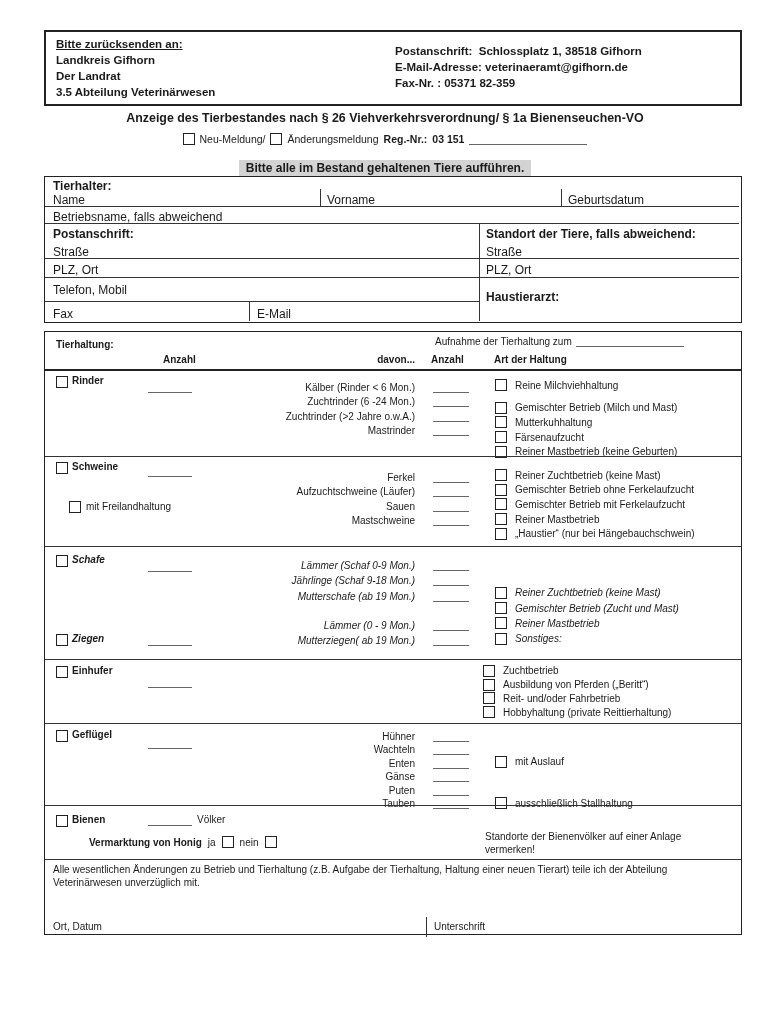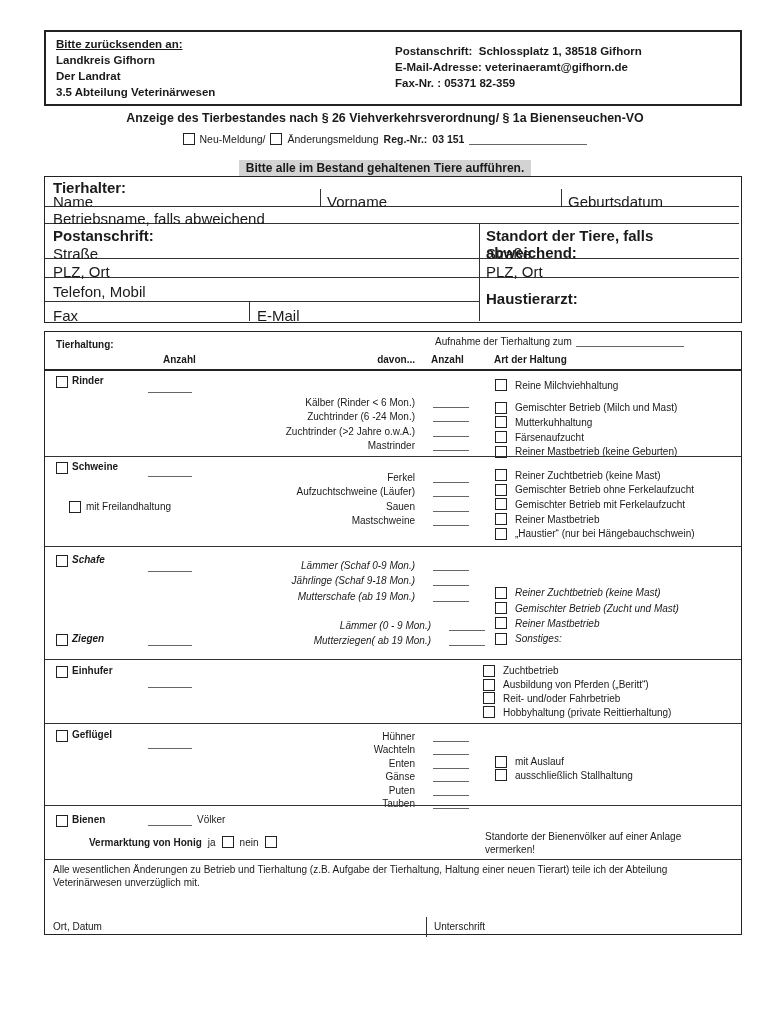--- a/index.html
+++ b/index.html
@@ -18,21 +18,21 @@
   .title-line{left:0;top:111px;width:770px;text-align:center;font-size:12.4px;font-weight:bold;}
   .meldung-row{left:0;top:133px;width:770px;display:flex;justify-content:center;align-items:center;gap:5px;font-size:10.5px;}
   .banner-wrap{left:0;top:158px;width:770px;text-align:center;}
   .banner{display:inline-block;background:#d3d3d3;font-size:12px;font-weight:bold;padding:1px 7px;}
 
   
   .cb{display:inline-block;width:10px;height:10px;border:1.4px solid #222;background:#fff;flex:none;}
   .blank{display:inline-block;border-bottom:1.3px solid #666;height:10px;}
 
   
-  .th-table{left:44px;top:176px;width:698px;height:147px;border:1.5px solid #222;box-sizing:border-box;font-size:15px;}
+  .th-table{left:44px;top:176px;width:698px;height:147px;border:1.5px solid #222;box-sizing:border-box;font-size:12px;}
   .th-table .line{position:absolute;background:#333;}
   .cell-label{position:absolute;}
 
   
   .tz-box{left:44px;top:331px;width:698px;height:604px;border:1.5px solid #222;box-sizing:border-box;font-size:10px;}
   .tz-row{position:relative;box-sizing:border-box;border-top:1px solid #333;}
   .tz-head{position:relative;height:37px;border-top:none;}
   .tz-head-sep{border-top:2px solid #222 !important;}
   .dcol{position:absolute;}
   .dline{display:flex;align-items:flex-end;}
@@ -119,21 +119,21 @@
       <div class="abs b" style="left:280px;top:22px;width:90px;text-align:right;">davon...</div>
       <div class="abs b" style="left:386px;top:22px;">Anzahl</div>
       <div class="abs b" style="left:449px;top:22px;">Art der Haltung</div>
     </div>
 
     <div class="tz-row tz-head-sep" style="height:87px;">
       <span class="cb abs" style="left:11px;top:5px;"></span>
       <span class="abs b" style="left:27px;top:4px;">Rinder</span>
       <span class="blank abs" style="left:103px;top:11px;width:44px;"></span>
       <div class="dcol" style="left:180px;top:7px;">
-        <div class="dline" style="height:14.6px;margin-top:15px;">
+        <div class="dline" style="height:14.6px;">
             <span class="dlabel">Kälber (Rinder &lt; 6 Mon.)</span>
             <span class="dblank"></span>
           </div>
         <div class="dline" style="height:14.6px;">
             <span class="dlabel">Zuchtrinder (6 -24 Mon.)</span>
             <span class="dblank"></span>
           </div>
         <div class="dline" style="height:14.6px;">
             <span class="dlabel">Zuchtrinder (&gt;2 Jahre o.w.A.)</span>
             <span class="dblank"></span>
@@ -229,21 +229,21 @@
             <span class="dblank"></span>
           </div>
         <div class="dline" style="height:15.5px;">
             <span class="dlabel">Mutterschafe (ab 19 Mon.)</span>
             <span class="dblank"></span>
           </div>
       </div>
       <span class="cb abs" style="left:11px;top:87px;"></span>
       <span class="abs b" style="left:27px;top:86px;">Ziegen</span>
       <span class="blank abs" style="left:103px;top:88px;width:44px;"></span>
-      <div class="dcol" style="left:196px;top:69px;">
+      <div class="dcol" style="left:180px;top:69px;">
         <div class="dline" style="height:15px;">
             <span class="dlabel">Lämmer (0 - 9 Mon.)</span>
             <span class="dblank"></span>
           </div>
         <div class="dline" style="height:15px;">
             <span class="dlabel">Mutterziegen( ab 19 Mon.)</span>
             <span class="dblank"></span>
           </div>
       </div>
       <div class="acol" style="left:450px;top:38px;">
@@ -318,21 +318,21 @@
         <div class="dline" style="height:13.5px;">
             <span class="dlabel">Tauben</span>
             <span class="dblank"></span>
           </div>
       </div>
       <div class="acol" style="left:450px;top:31px;">
         <div class="aline" style="height:13.5px;">
             <span class="cb"></span>
             <span>mit Auslauf</span>
           </div>
-        <div class="aline" style="height:13.5px;">
+        <div class="aline" style="height:13.5px;margin-top:28px;">
             <span class="cb"></span>
             <span>ausschließlich Stallhaltung</span>
           </div>
       </div>
     </div>
 
     <div class="tz-row" style="height:54px;">
       <span class="cb abs" style="left:11px;top:9px;"></span>
       <span class="abs b" style="left:27px;top:8px;">Bienen</span>
       <span class="blank abs" style="left:103px;top:9px;width:44px;"></span>

